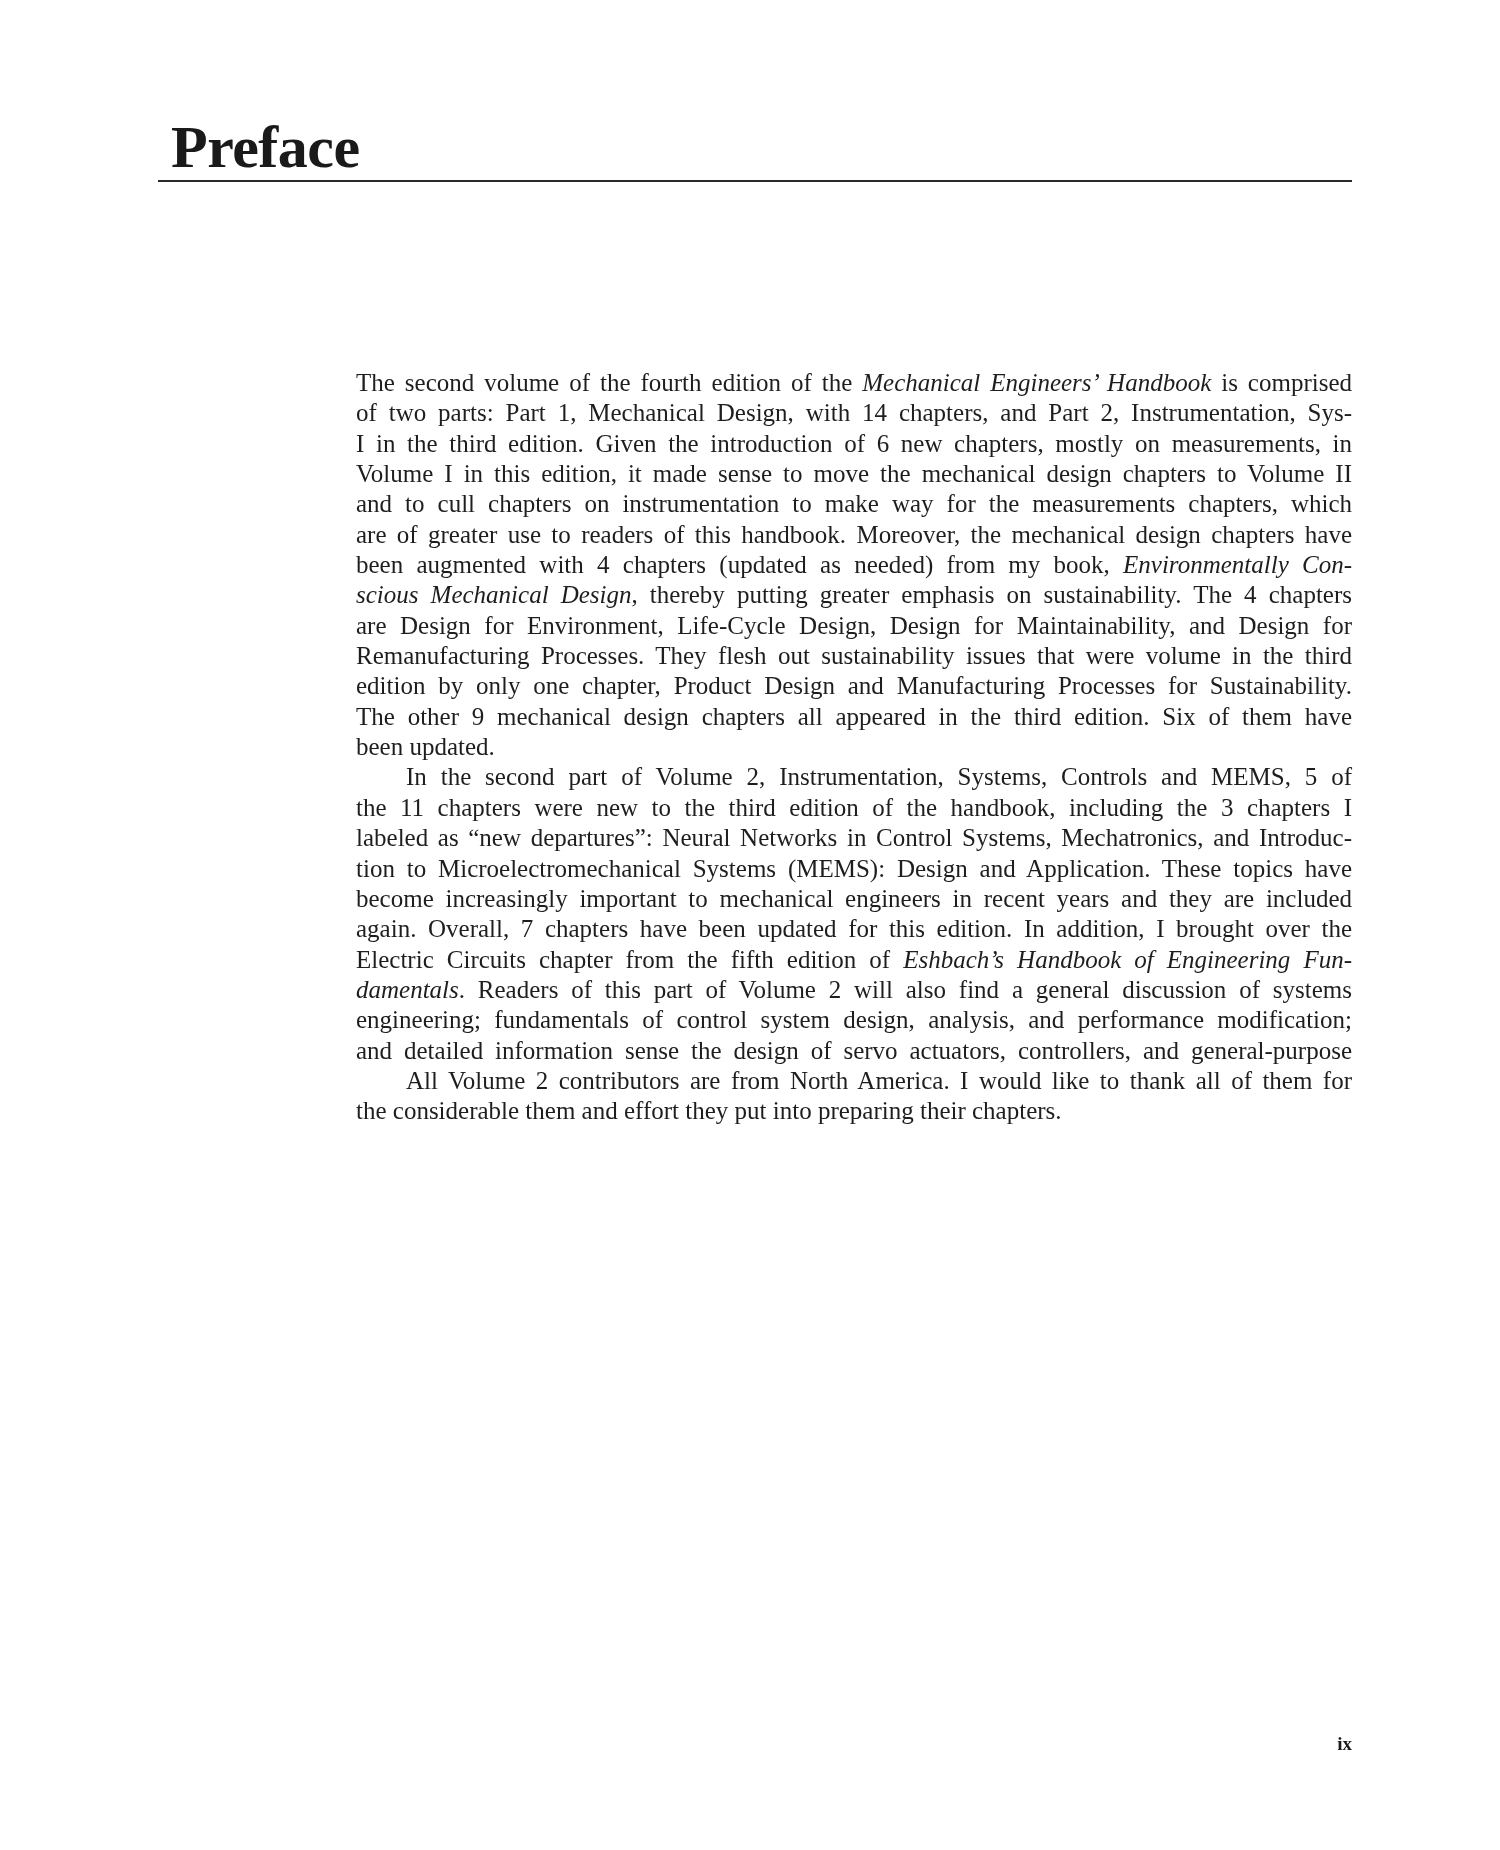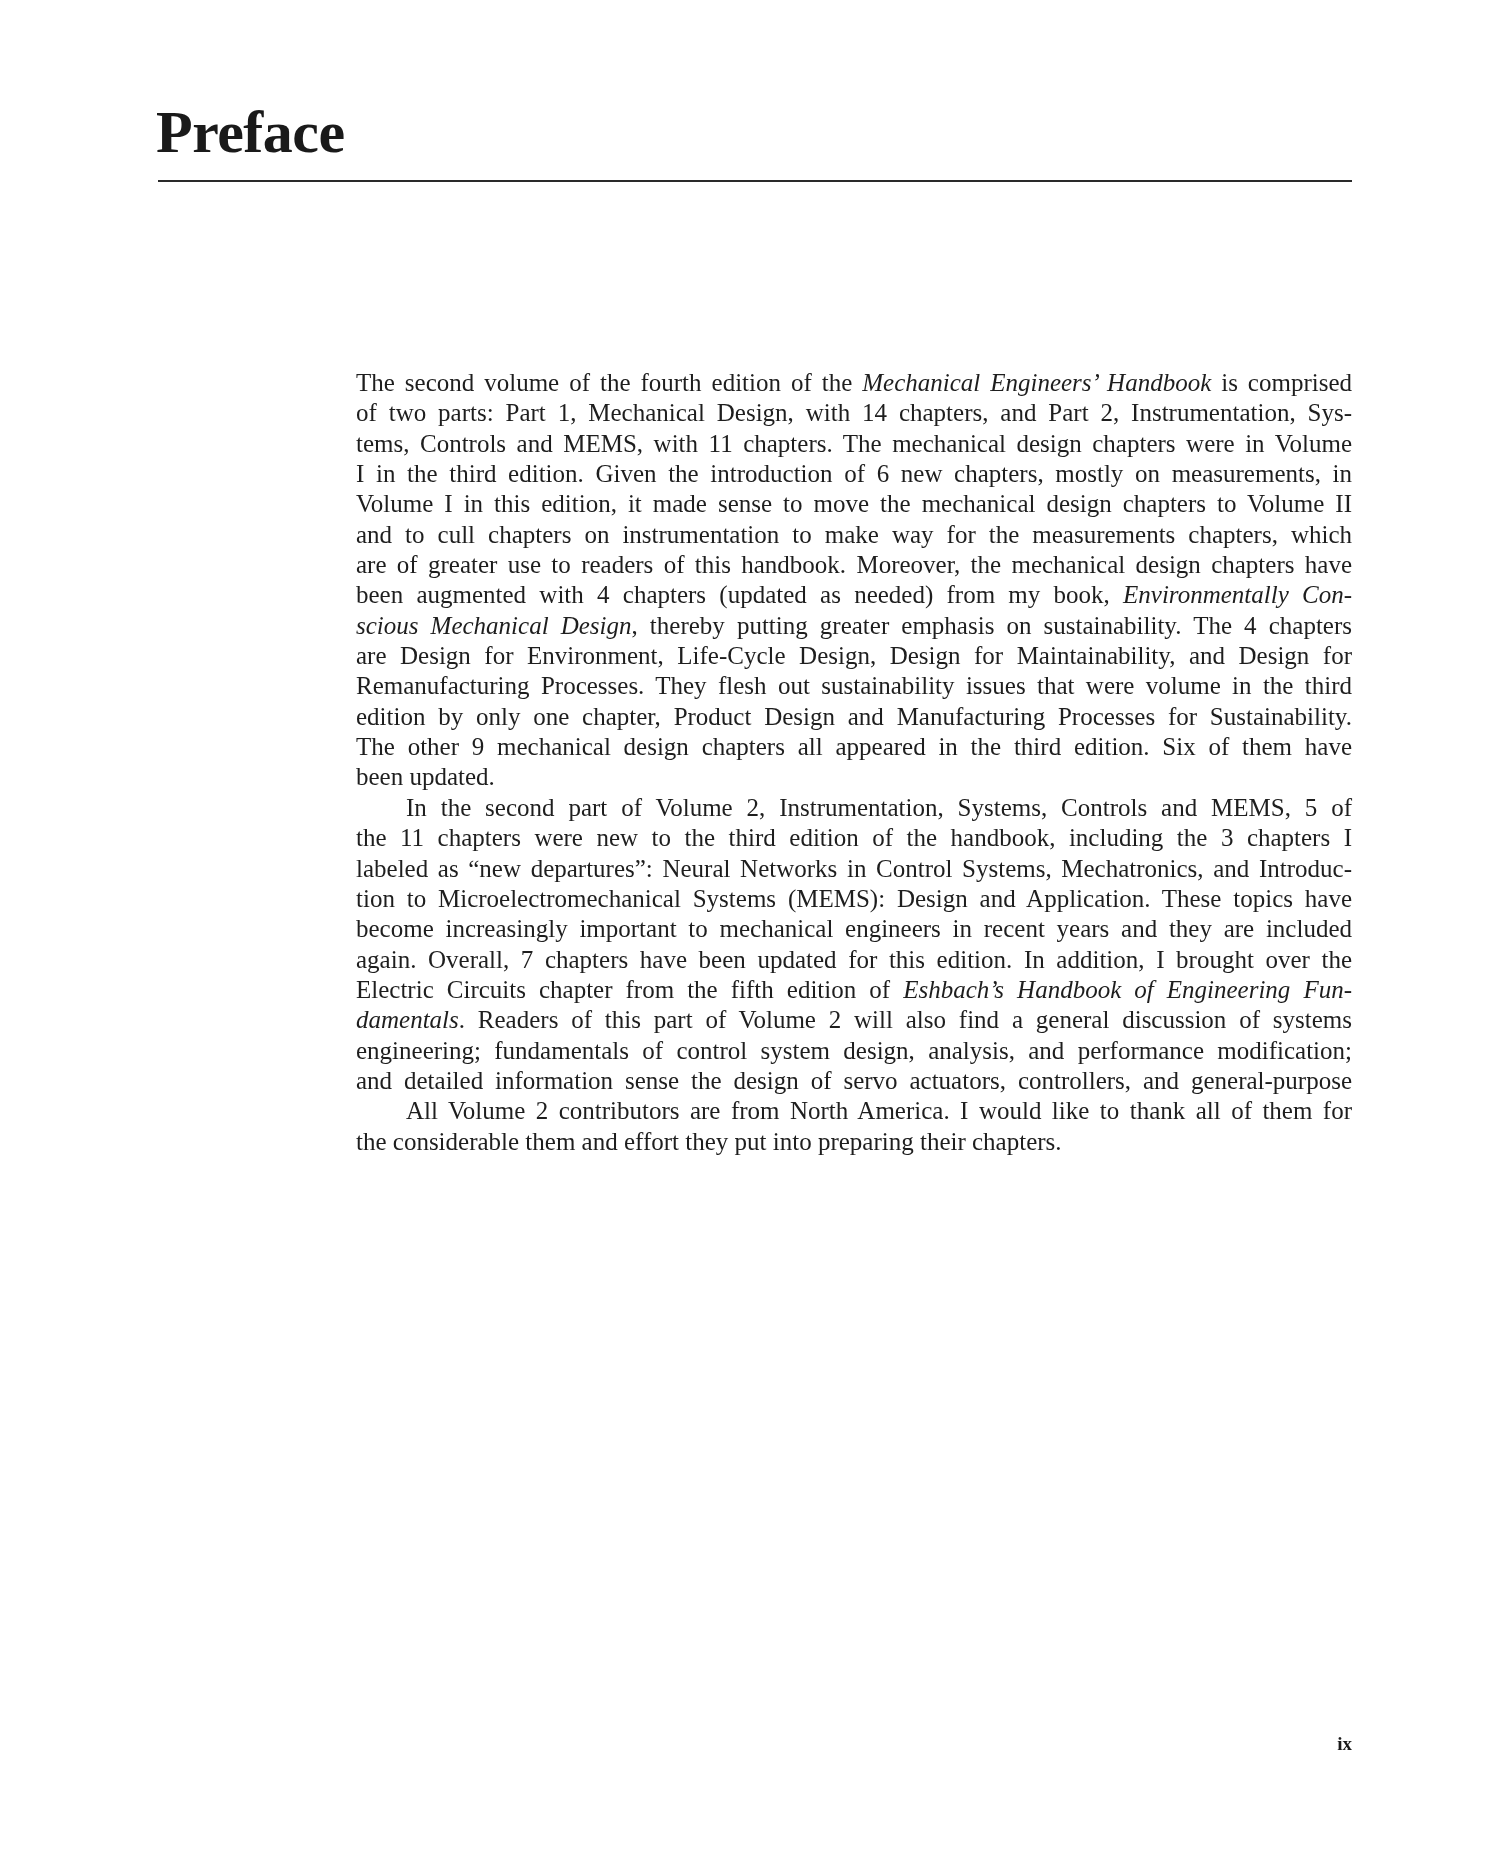--- a/index.html
+++ b/index.html
@@ -12,21 +12,21 @@
       height: 1850px;
       position: relative;
       overflow: hidden;
       font-family: "Liberation Serif", "DejaVu Serif", serif;
       color: #1e1e1e;
     }
     .page-title {
       position: absolute;
       left: 156px;
       top: 96px;
-      margin: 0;
+      margin: 15px;
       font-family: "Liberation Serif", "DejaVu Serif", serif;
       font-weight: bold;
       font-size: 60px;
       line-height: 72px;
       color: #1a1a1a;
       letter-spacing: -0.5px;
     }
     .title-rule {
       position: absolute;
       left: 158px;
@@ -75,21 +75,20 @@
 </head>
 <body>
 
 <h1 class="page-title">Preface</h1>
 <div class="title-rule"></div>
 
 <div class="body-text" id="body-text">
     <div>
       <span class="line"><span class="seg">The second volume of the fourth edition of the </span><span class="seg it">Mechanical Engineers’ Handbook</span><span class="seg"> is comprised</span></span>
       <span class="line"><span class="seg">of two parts: Part 1, Mechanical Design, with 14 chapters, and Part 2, Instrumentation, Sys-</span></span>
-      <span class="line"><span class="seg">tems, Controls and MEMS, with 11 chapters. The mechanical design chapters were in Volume</span></span>
       <span class="line"><span class="seg">I in the third edition. Given the introduction of 6 new chapters, mostly on measurements, in</span></span>
       <span class="line"><span class="seg">Volume I in this edition, it made sense to move the mechanical design chapters to Volume II</span></span>
       <span class="line"><span class="seg">and to cull chapters on instrumentation to make way for the measurements chapters, which</span></span>
       <span class="line"><span class="seg">are of greater use to readers of this handbook. Moreover, the mechanical design chapters have</span></span>
       <span class="line"><span class="seg">been augmented with 4 chapters (updated as needed) from my book, </span><span class="seg it">Environmentally Con-</span></span>
       <span class="line"><span class="seg it">scious Mechanical Design</span><span class="seg">, thereby putting greater emphasis on sustainability. The 4 chapters</span></span>
       <span class="line"><span class="seg">are Design for Environment, Life-Cycle Design, Design for Maintainability, and Design for</span></span>
       <span class="line"><span class="seg">Remanufacturing Processes. They flesh out sustainability issues that were volume in the third</span></span>
       <span class="line"><span class="seg">edition by only one chapter, Product Design and Manufacturing Processes for Sustainability.</span></span>
       <span class="line"><span class="seg">The other 9 mechanical design chapters all appeared in the third edition. Six of them have</span></span>

